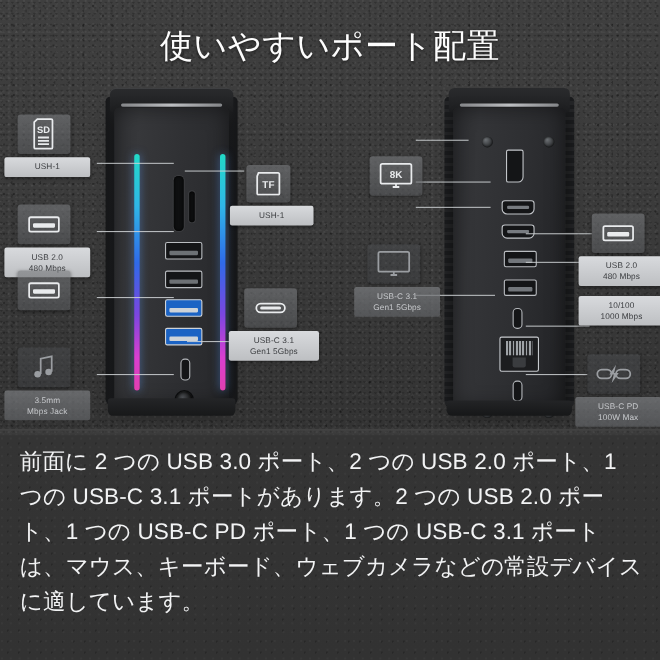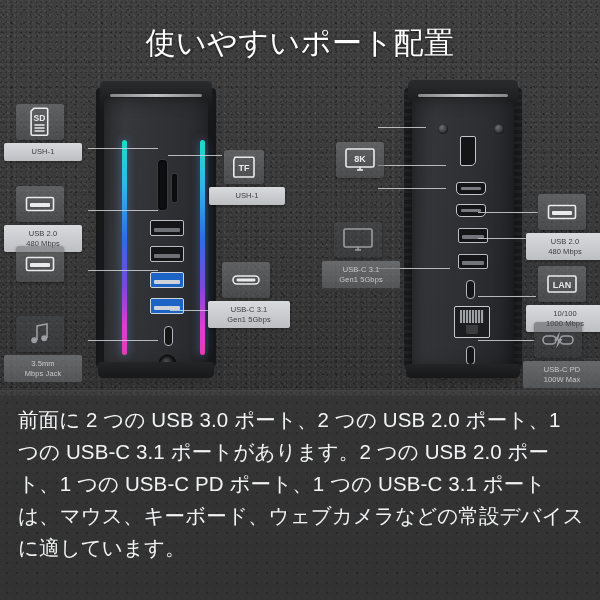--- a/index.html
+++ b/index.html
@@ -418,26 +418,20 @@
       <svg width="30" height="18" viewBox="0 0 30 18">
         <rect class="ic" x="1.5" y="2.5" width="27" height="13" rx="1.5"></rect>
         <rect class="ic-f" x="5" y="8" width="20" height="4" rx="1"></rect>
       </svg>
     </div>
     <div class="text-box" style="width:72px;margin-left:-12px;">USB 2.0
 480 Mbps</div>
   </div>
 
   <div class="callout" style="left:538px;top:266px;">
-    <div class="icon-box">
-      <svg width="32" height="22" viewBox="0 0 32 22">
-        <rect class="ic" x="2" y="3" width="28" height="16" rx="1.4"></rect>
-        <text x="16" y="15" class="ic-f" font-size="9" font-family="Liberation Sans, sans-serif" text-anchor="middle" font-weight="bold">LAN</text>
-      </svg>
-    </div>
     <div class="text-box" style="width:72px;margin-left:-12px;">10/100
 1000 Mbps</div>
   </div>
 
   <div class="callout" style="left:534px;top:322px;">
     <div class="icon-box dim">
       <svg width="34" height="20" viewBox="0 0 34 20">
         <rect class="ic dimmed" x="2" y="6" width="13" height="8" rx="4"></rect>
         <rect class="ic dimmed" x="19" y="6" width="13" height="8" rx="4"></rect>
         <path d="M19 1.5 13 10.5h4l-2 8 6.5-9.5h-4.2Z" fill="#9a9da1" stroke="none"></path>

